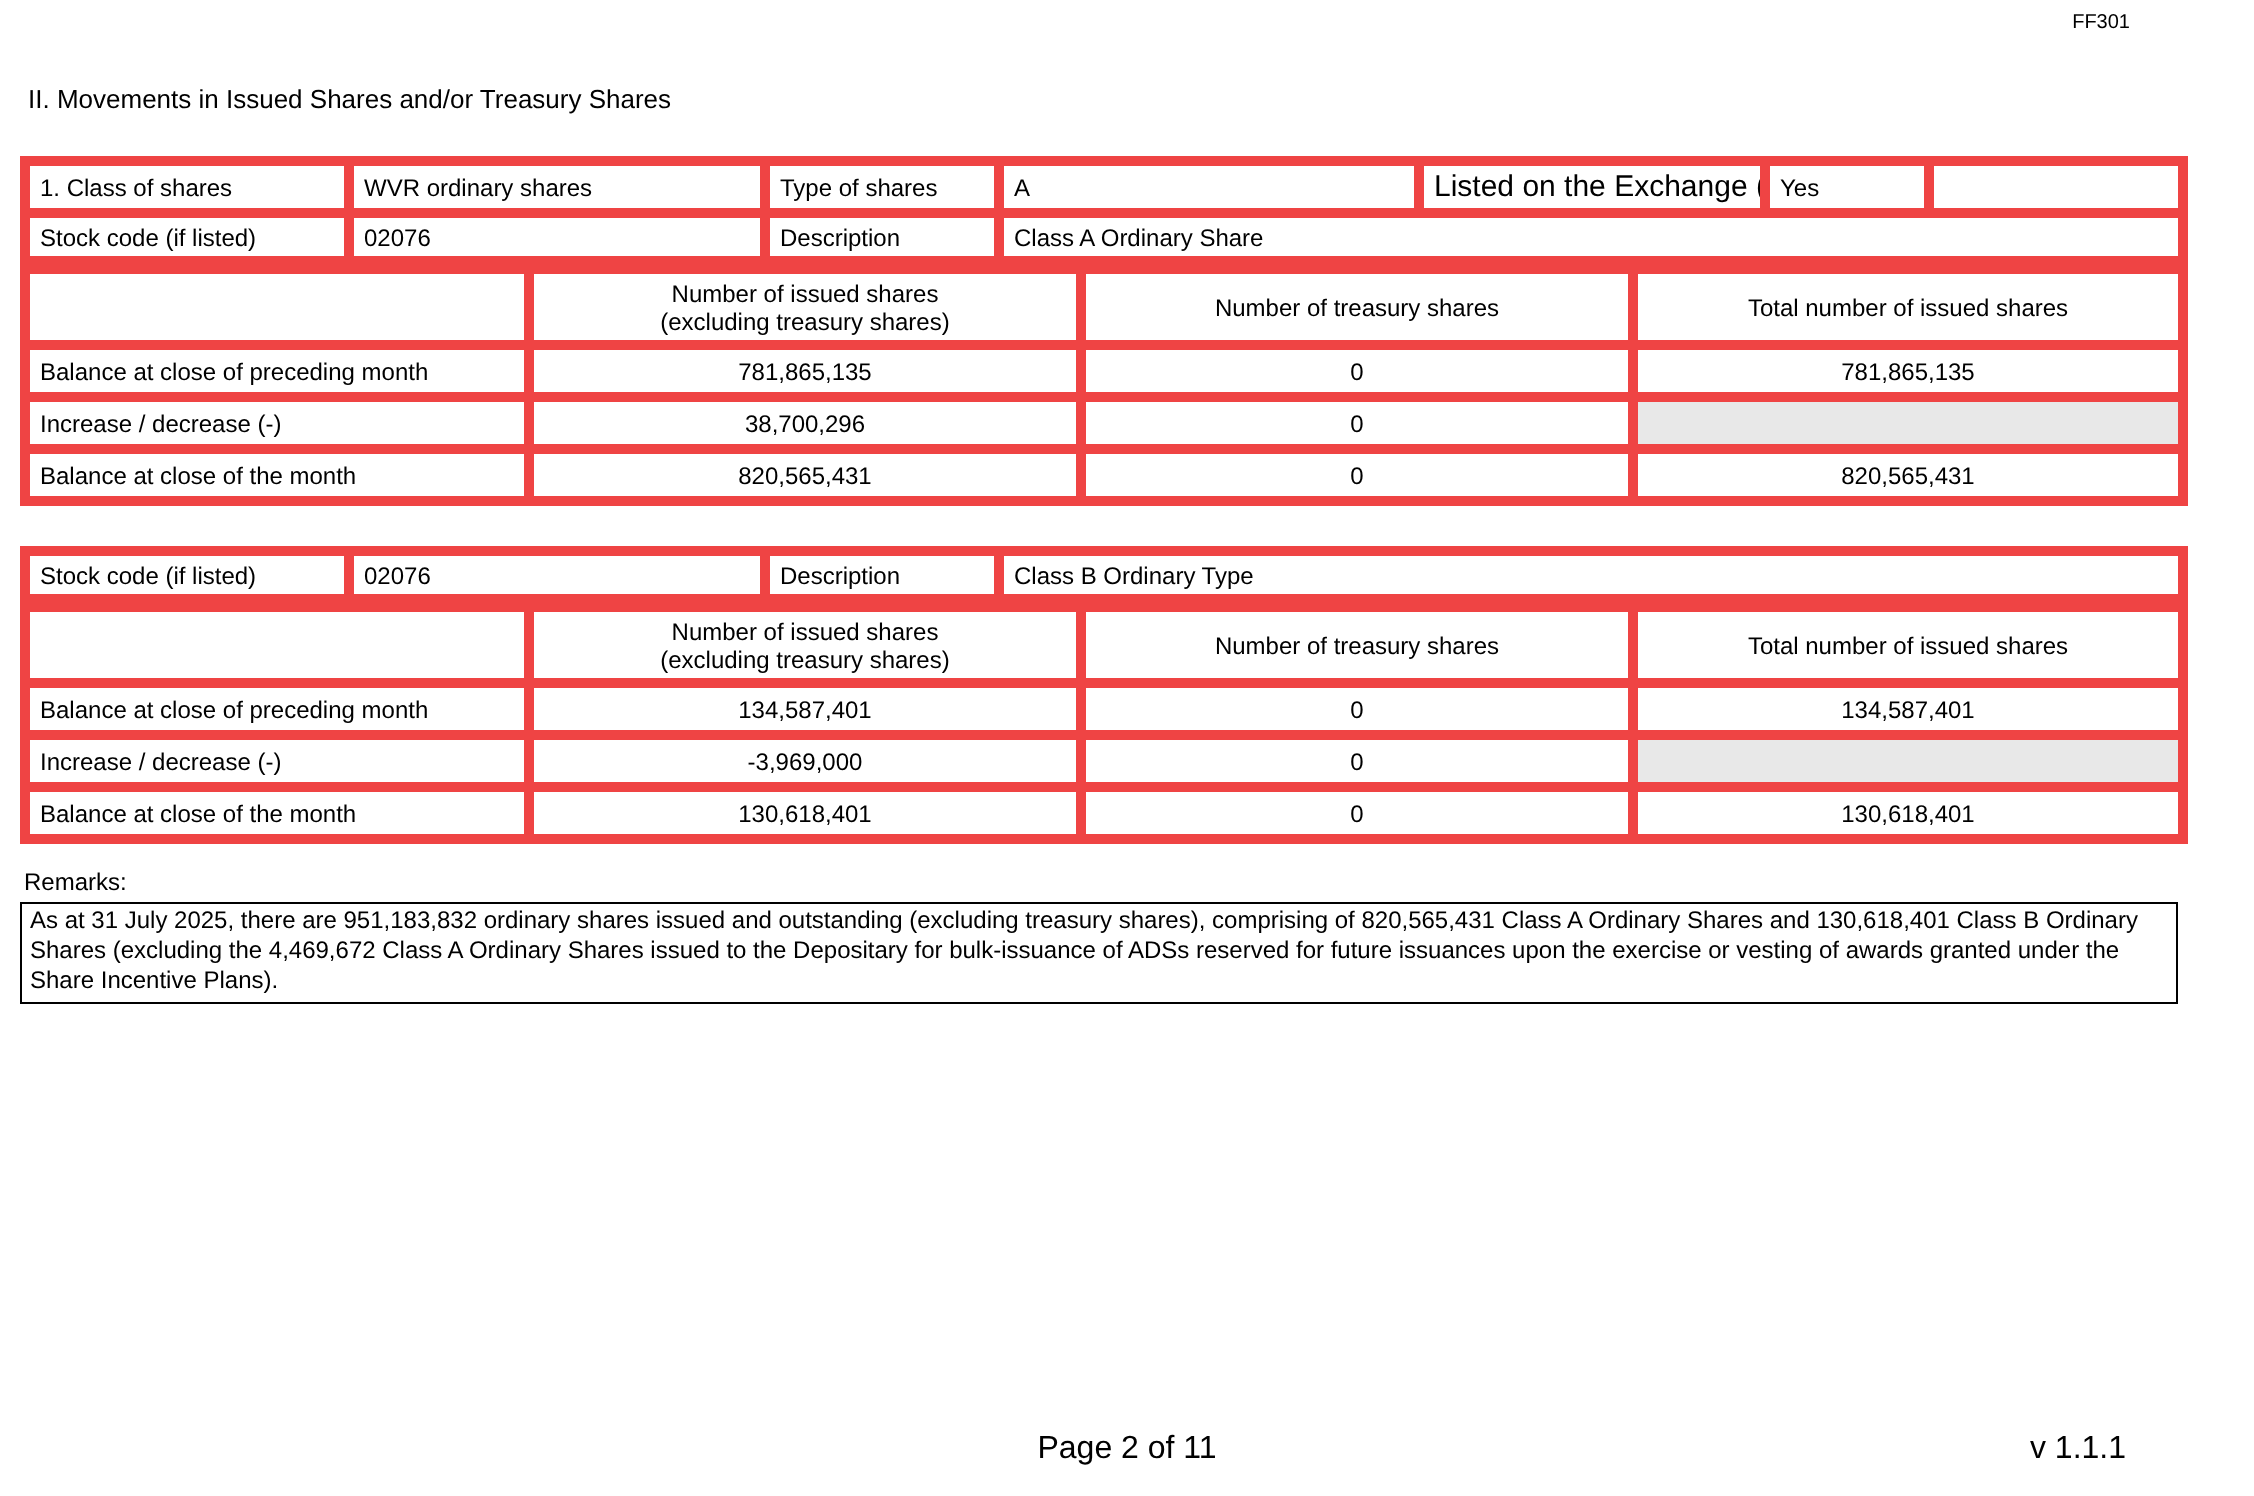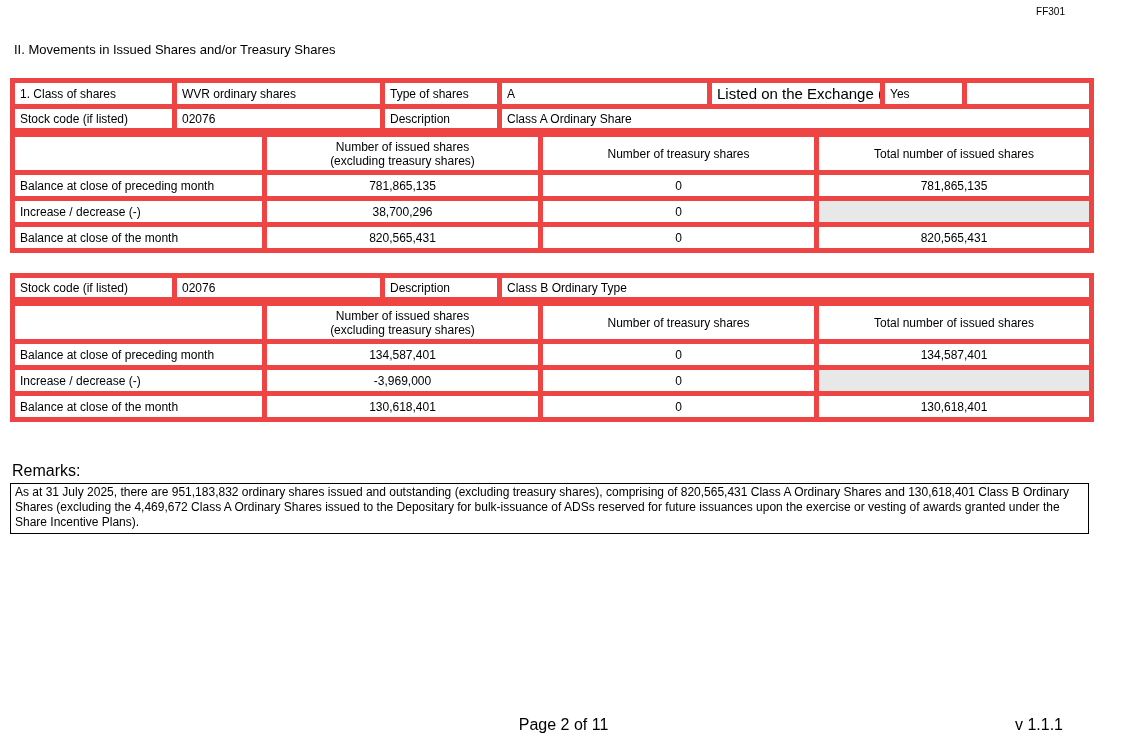--- a/index.html
+++ b/index.html
@@ -51,23 +51,23 @@
   .head-row td {
     height: 38px;
     text-align: center;
     white-space: normal;
   }
   .head-row td.wrap { padding: 2px 40px; }
   .data-row td { height: 26px; }
   td.num { text-align: center; }
   td.shaded { background: #e8e8e8; }
   .remarks-label {
-    margin-top: 40px;
+    margin-top: 12px;
     margin-left: 2px;
-    font-size: 16px;
+    font-size: 12px;
   }
   .remarks-box {
     margin-top: 3px;
     width: 1079px;
     border: 1px solid #000000;
     font-size: 12px;
     line-height: 1.27;
     padding: 1px 4px 2px 4px;
   }
   .footer-page {

